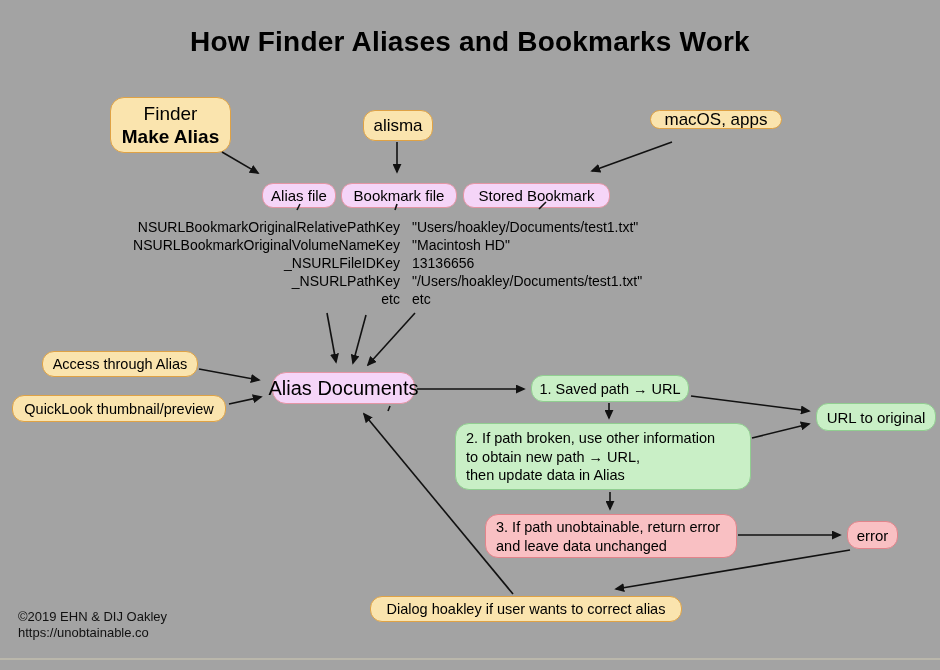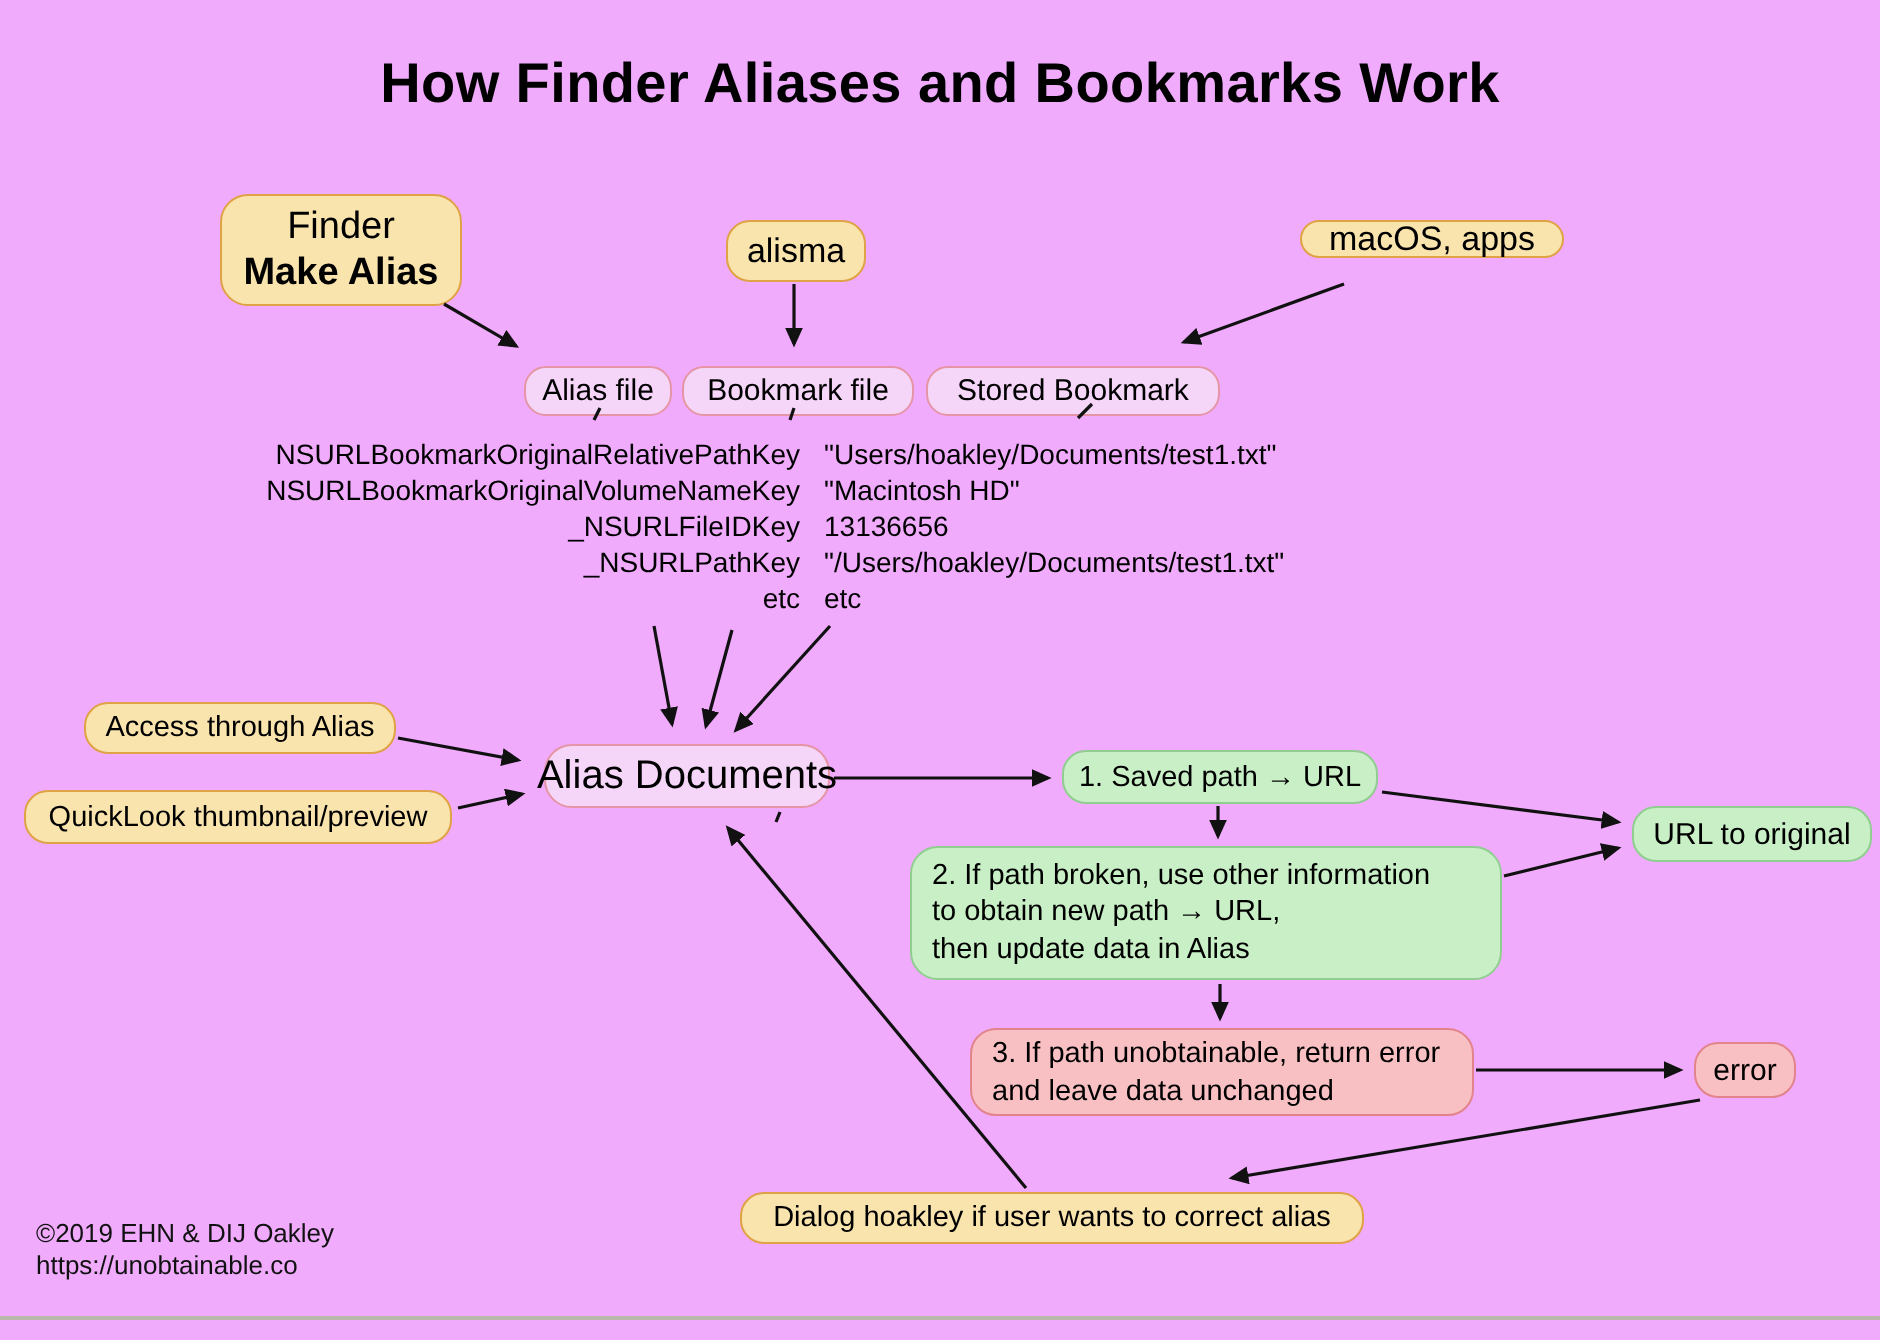--- a/index.html
+++ b/index.html
@@ -1,18 +1,18 @@
 <!DOCTYPE html>
 <html><head>
 <meta charset="utf-8">
 <style>
   html,body{margin:0;padding:0;}
   .canvas{
     position:relative; width:940px; height:670px;
-    background:#f0abfc; overflow:hidden;
+    background:#a3a3a3; overflow:hidden;
     font-family:"Liberation Sans", sans-serif; color:#000;
   }
   .title{
     position:absolute; left:0; top:26px; width:940px;
     text-align:center; font-size:28px; font-weight:bold; letter-spacing:0.2px;
   }
   .node{
     position:absolute; box-sizing:border-box;
     display:flex; align-items:center; justify-content:center;
     border-radius:12px; border:1.5px solid #000;
@@ -27,21 +27,21 @@
   .n-alisma{left:363px; top:110px; width:70px; height:31px; font-size:17px;}
   .n-macos{left:650px; top:110px; width:132px; height:19px; font-size:17px;border-radius:13px;}
   .n-aliasfile{left:262px; top:183px; width:74px; height:25px; font-size:15px; border-radius:11px;}
   .n-bookmarkfile{left:341px; top:183px; width:116px; height:25px; font-size:15px; border-radius:11px;}
   .n-storedbookmark{left:463px; top:183px; width:147px; height:25px; font-size:15px; border-radius:11px;}
   .n-access{left:42px; top:351px; width:156px; height:26px; font-size:14.5px;}
   .n-quicklook{left:12px; top:395px; width:214px; height:27px; font-size:14.5px;}
   .n-resolver{left:272px; top:372px; width:143px; height:32px; font-size:20px; border-radius:14px;}
   .n-step1{left:531px; top:375px; width:158px; height:27px; font-size:14.5px;}
   .n-step2{left:455px; top:423px; width:296px; height:67px; font-size:14.5px; border-radius:14px;
-           justify-content:flex-end; text-align:left; padding:5px 10px; line-height:18.5px; flex-direction:column; align-items:flex-start;}
+           justify-content:space-between; text-align:left; padding:5px 10px; line-height:18.5px; flex-direction:column; align-items:flex-start;}
   .n-step3{left:485px; top:514px; width:252px; height:44px; font-size:14.5px; border-radius:13px;
            justify-content:flex-start; text-align:left; padding:3px 10px; line-height:18.5px; flex-direction:column; align-items:flex-start;}
   .n-urloriginal{left:816px; top:403px; width:120px; height:28px; font-size:15px;}
   .n-error{left:847px; top:521px; width:51px; height:28px; font-size:15px;}
   .n-dialog{left:370px; top:596px; width:312px; height:26px; font-size:14.5px;}
 
   .keys{position:absolute; left:60px; top:218px; width:620px; font-size:14px; line-height:18px;}
   .krow{display:flex;}
   .kname{width:340px; text-align:right;}
   .kval{margin-left:12px; text-align:left;}

